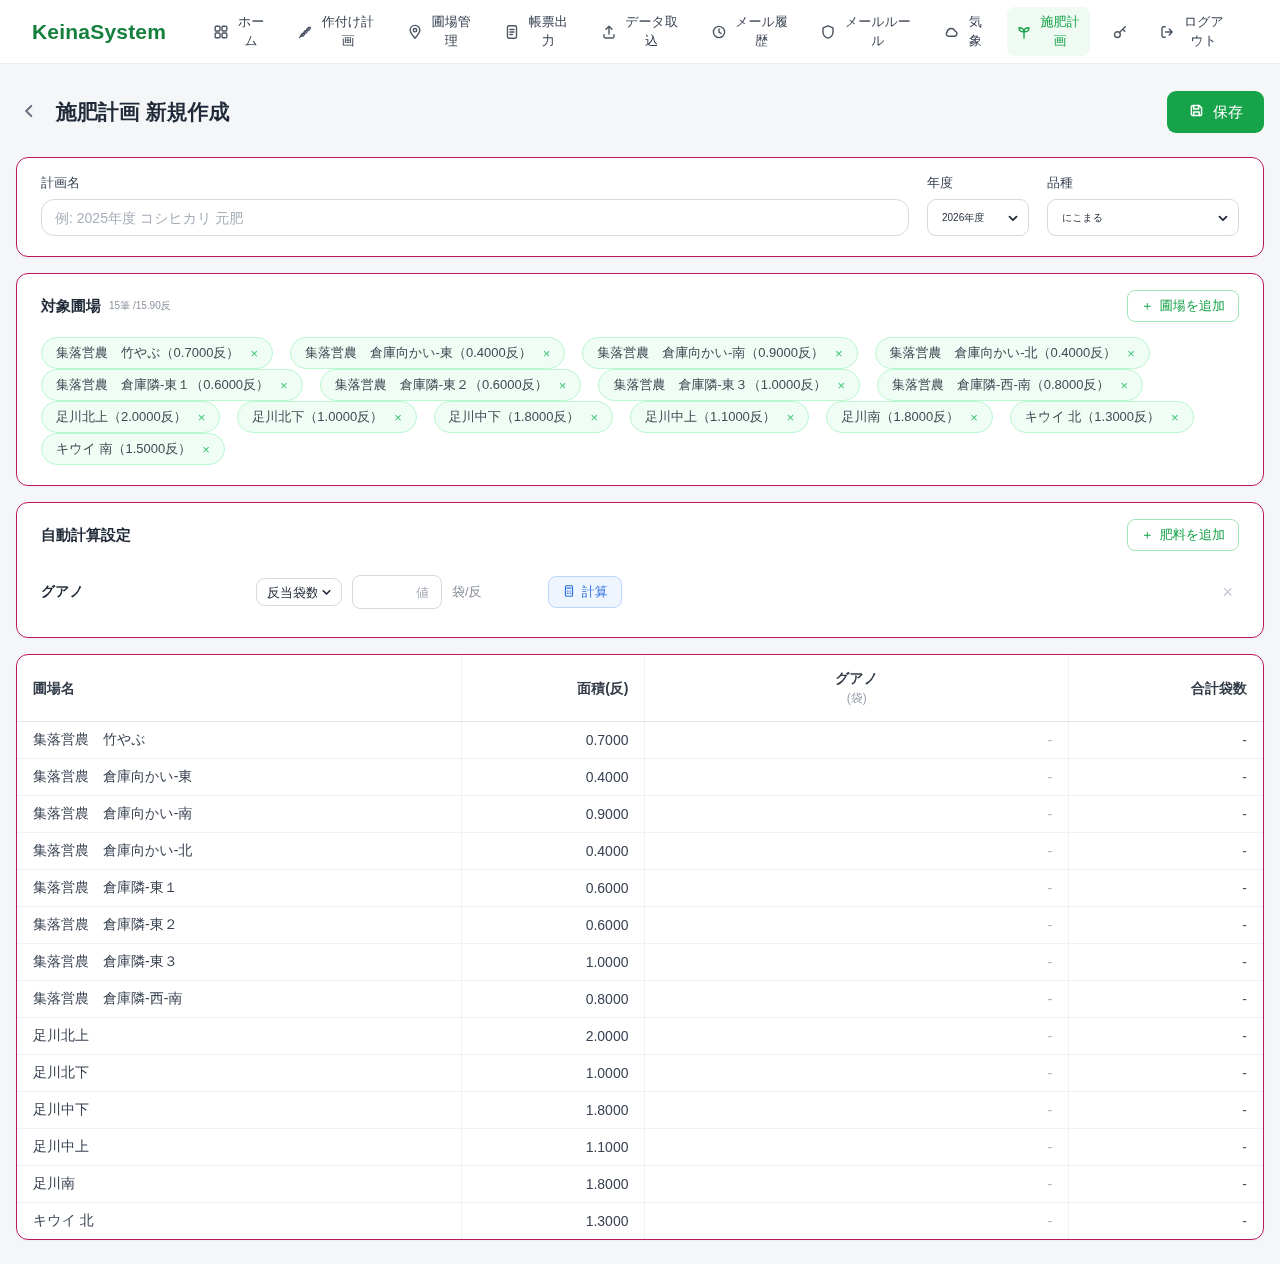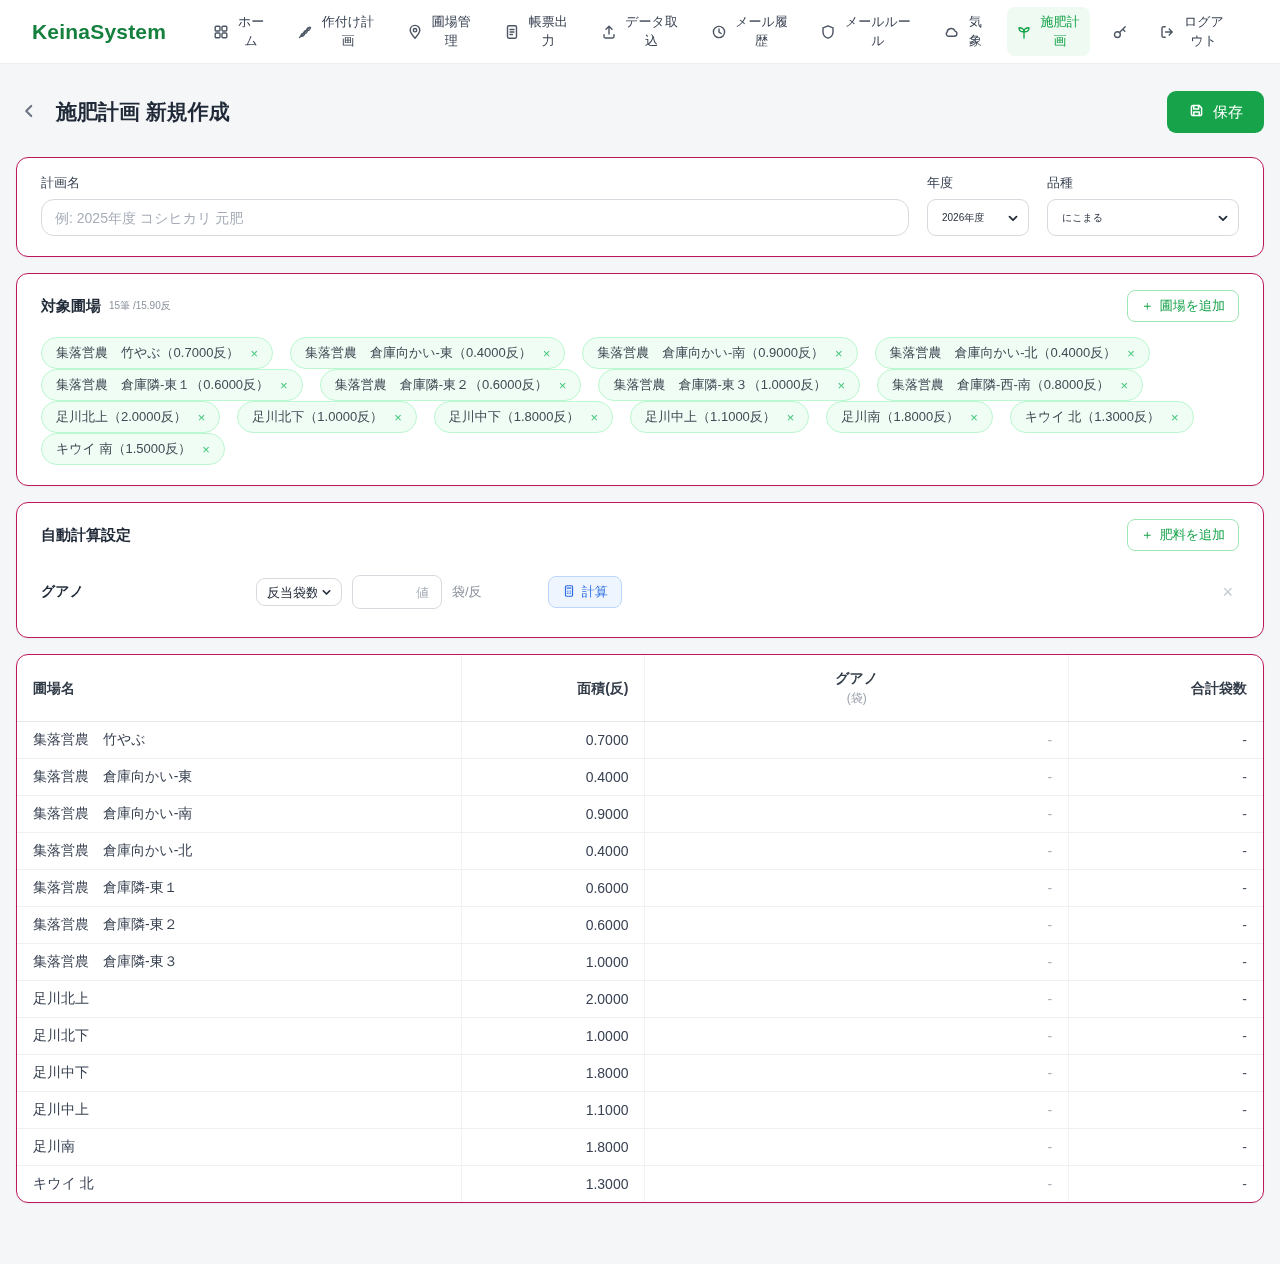--- a/index.html
+++ b/index.html
@@ -401,20 +401,26 @@
             <td class="num dash-f">-</td>
             <td class="num dash-t">-</td>
           </tr>
           <tr>
             <td>集落営農　倉庫隣-東３</td>
             <td class="num">1.0000</td>
             <td class="num dash-f">-</td>
             <td class="num dash-t">-</td>
           </tr>
           <tr>
+            <td>集落営農　倉庫隣-西-南</td>
+            <td class="num">0.8000</td>
+            <td class="num dash-f">-</td>
+            <td class="num dash-t">-</td>
+          </tr>
+          <tr>
             <td>足川北上</td>
             <td class="num">2.0000</td>
             <td class="num dash-f">-</td>
             <td class="num dash-t">-</td>
           </tr>
           <tr>
             <td>足川北下</td>
             <td class="num">1.0000</td>
             <td class="num dash-f">-</td>
             <td class="num dash-t">-</td>

